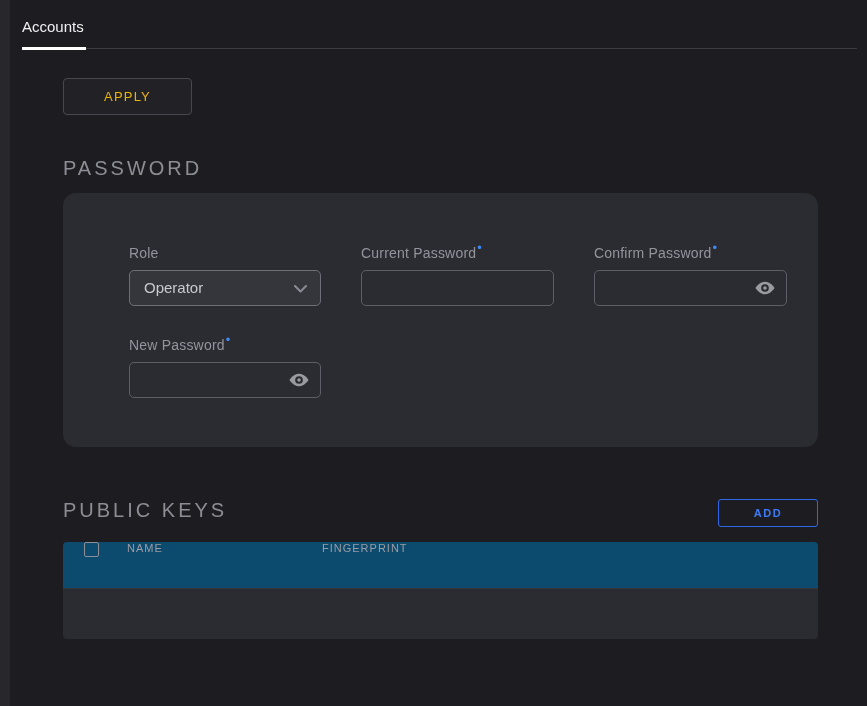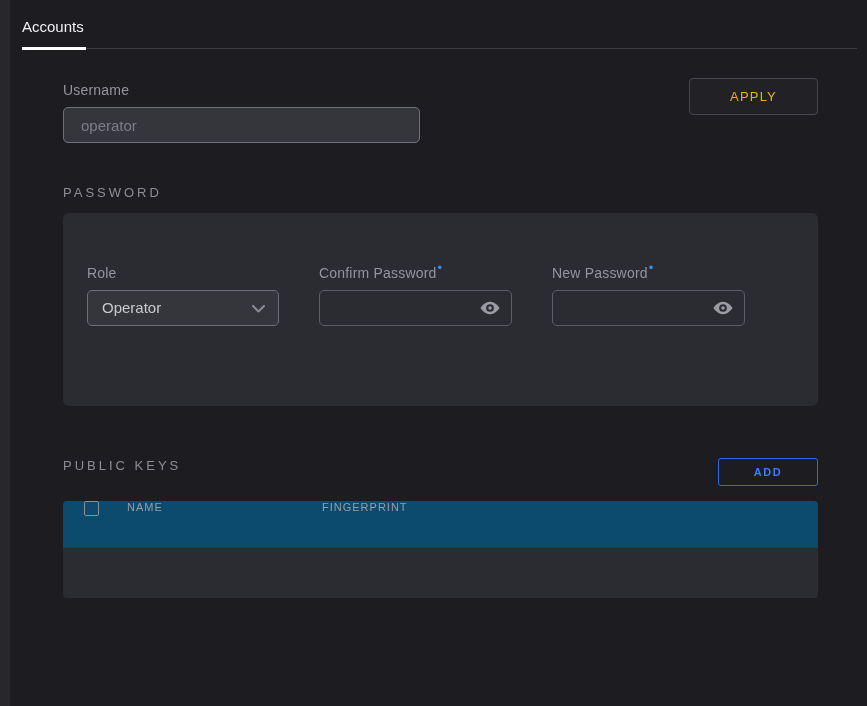--- a/index.html
+++ b/index.html
@@ -59,30 +59,30 @@
     background:#222226;
     border:1px solid #47474f;
     border-radius:4px;
     color:#eab308; font-size:13px; letter-spacing:1.2px;
     font-family:"Liberation Sans", sans-serif;
     cursor:default;
   }
 
   
   .section-title {
-    font-size:13px; letter-spacing:3px; color:#8d8d95;
+    font-size:20px; letter-spacing:3px; color:#8d8d95;
   }
   .password-title { margin-top:42px; }
 
   
   .panel {
     margin-top:13px;
     background:#2b2b32;
-    border-radius:6px;
-    padding:52px 48px 49px 24px;
+    border-radius:13px;
+    padding:52px 48px 49px 66px;
   }
   .panel-grid {
     display:grid;
     grid-template-columns:192px 193px 193px;
     column-gap:40px;
     row-gap:31px;
   }
   .input-wrap { position:relative; }
   .panel-input {
     width:100%; height:36px;
@@ -164,42 +164,46 @@
 
   <div class="tabbar">
     <div class="tabs">
       <div class="tab active">Accounts</div>
     </div>
   </div>
 
   <div class="main">
 
     <div class="row-username">
-      <div class="username-group">
-        <label class="fieldlabel">Username</label>
-        <input class="text-input" type="text" value="operator" style="">
-      </div>
       <button class="apply-btn">APPLY</button>
     </div>
 
     <div class="section-title password-title">PASSWORD</div>
 
     <div class="panel">
       <div class="panel-grid">
 
         <div>
           <span class="fieldlabel">Role</span>
           <div class="select">
             <span>Operator</span>
             <svg class="chev" viewBox="0 0 13 8">
               <path d="M1 1 L6.5 6.5 L12 1" fill="none" stroke="#8b8b93" stroke-width="2" stroke-linecap="round" stroke-linejoin="round"></path>
             </svg>
           </div>
         </div>
 
+        <div>
+          <span class="fieldlabel">
+            <span>Current Password</span><span class="req">•</span>
+          </span>
+          <div class="input-wrap">
+            <input class="panel-input" type="password" value="" style="">
+          </div>
+        </div>
 
         <div>
           <span class="fieldlabel">
             <span>Confirm Password</span><span class="req">•</span>
           </span>
           <div class="input-wrap">
             <input class="panel-input with-icon" type="password" value="" style="">
             <svg class="eye" viewBox="0 0 24 24">
               <path d="M12 5.2 C5.6 5.2 1.6 12 1.6 12 S5.6 18.8 12 18.8 22.4 12 22.4 12 18.4 5.2 12 5.2 Z" fill="#9a9aa1"></path>
               <circle cx="12" cy="12" r="4.2" fill="#2b2b32"></circle>

